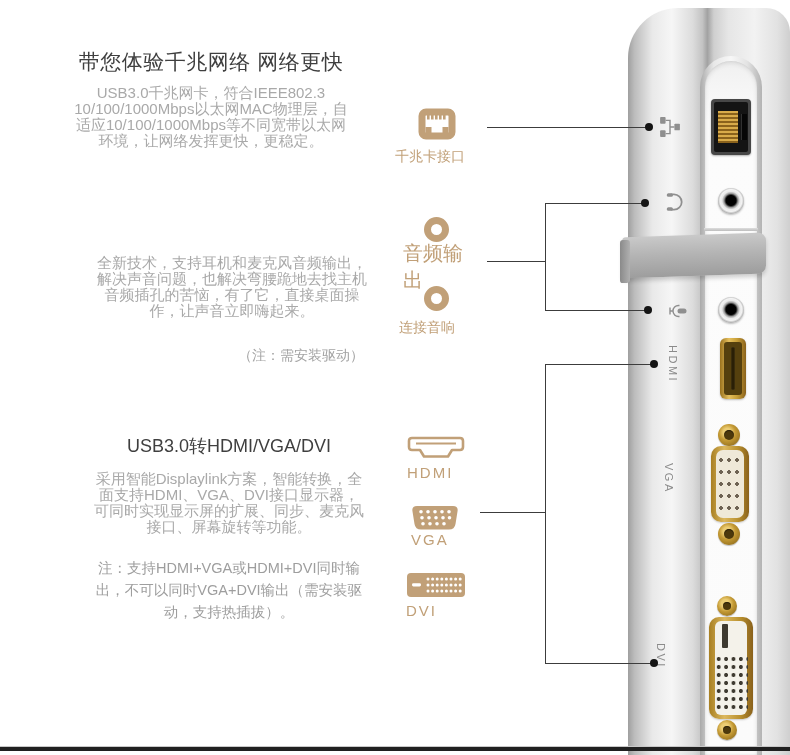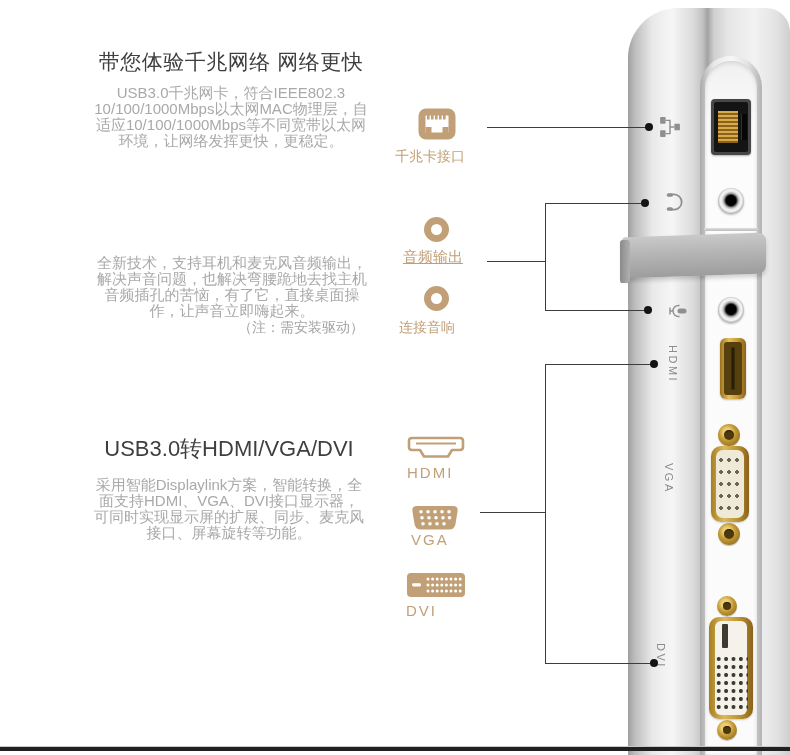--- a/index.html
+++ b/index.html
@@ -4,31 +4,31 @@
 <style>
   html,body{margin:0;padding:0;background:#fff;}
   .canvas{position:relative;width:790px;height:755px;background:#ffffff;overflow:hidden;
           font-family:"Liberation Sans","DejaVu Sans",sans-serif;}
   .canvas *{box-sizing:border-box;}
 
   
   .sec{position:absolute;text-align:center;}
   .sec h2{margin:0;font-weight:500;color:#3f3f3f;letter-spacing:.5px;}
   .sec p{margin:0;font-size:15px;line-height:16px;color:#a9a9a9;}
-  .sec-net{left:92px;top:48px;width:278px;}
+  .sec-net{left:72px;top:48px;width:278px;}
   .sec-net h2{font-size:21px;}
   .sec-net p{margin-top:9px;}
   .badge{margin-top:8px;height:27px;line-height:25px;border:1px solid #909090;
          color:#8c8c8c;font-size:15px;}
   .sec-audio{left:96px;top:238px;width:272px;}
   .sec-audio h2{font-size:20px;}
   .sec-audio p{margin-top:17px;}
-  .note-audio{margin-top:0;font-size:14px;color:#a3a3a3;text-align:right;padding-right:4px;}
+  .note-audio{margin-top:28px;font-size:14px;color:#a3a3a3;text-align:right;padding-right:4px;}
   .sec-video{left:94px;top:434px;width:270px;}
-  .sec-video h2{font-size:22px;letter-spacing:0;}
+  .sec-video h2{font-size:18px;letter-spacing:0;}
   .sec-video p{margin-top:13px;}
   .note-video{margin-top:22px;font-size:14.5px;line-height:22px;color:#9e9e9e;text-align:center;}
 
   
   .co{position:absolute;}
   .co-label{position:absolute;color:#c1a078;font-size:14px;}
   .lat{font-size:15px;letter-spacing:2px;}
   .ring{position:absolute;width:25px;height:25px;border:7px solid #c1a078;border-radius:50%;}
 
   
@@ -131,38 +131,39 @@
   </section>
 
   <section class="sec sec-audio">
     <p>全新技术，支持耳机和麦克风音频输出，解决声音问题，也解决弯腰跪地去找主机音频插孔的苦恼，有了它，直接桌面操作，让声音立即嗨起来。</p>
     <div class="note-audio">（注：需安装驱动）</div>
   </section>
 
   <section class="sec sec-video">
     <h2>USB3.0转HDMI/VGA/DVI</h2>
     <p>采用智能Displaylink方案，智能转换，全面支持HDMI、VGA、DVI接口显示器，可同时实现显示屏的扩展、同步、麦克风接口、屏幕旋转等功能。</p>
+    <div class="note-video">注：支持HDMI+VGA或HDMI+DVI同时输出，不可以同时VGA+DVI输出（需安装驱动，支持热插拔）。</div>
   </section>
 
   <svg class="co" style="left:416px;top:106px;" width="42" height="38" viewBox="0 0 42 38">
     <rect x="6" y="6" width="30" height="24" rx="4" fill="none" stroke="#c1a078" stroke-width="7"></rect>
     <g fill="#c1a078">
       <rect x="11" y="8" width="2.6" height="5.5"></rect>
         <rect x="15" y="8" width="2.6" height="5.5"></rect>
       <rect x="19" y="8" width="2.6" height="5.5"></rect>
         <rect x="23" y="8" width="2.6" height="5.5"></rect>
       <rect x="27" y="8" width="2.6" height="5.5"></rect>
       <rect x="9.5" y="21" width="6" height="6"></rect>
         <rect x="26.5" y="21" width="6" height="6"></rect>
     </g>
   </svg>
   <div class="co-label" style="left:395px;top:148px;width:84px;">千兆卡接口</div>
 
   <div class="ring" style="left:424px;top:217px;"></div>
-  <div class="co-label" style="left:403px;top:248px;width:68px;font-size:15px;text-decoration:underline;">音频输出</div>
+  <div class="co-label" style="left:403px;top:240px;width:68px;font-size:20px;">音频输出</div>
 
   <div class="ring" style="left:424px;top:286px;"></div>
   <div class="co-label" style="left:399px;top:319px;width:76px;">连接音响</div>
 
   <svg class="co" style="left:407px;top:436px;" width="58" height="24" viewBox="0 0 58 24">
     <path d="M5 2 H53 Q56 2 56 5 V11 Q56 14 53 14 H45 L41 20.5 H17 L13 14 H5 Q2 14 2 11 V5 Q2 2 5 2 Z" fill="none" stroke="#c1a078" stroke-width="2.6" stroke-linejoin="round"></path>
     <line x1="9" y1="7.5" x2="49" y2="7.5" stroke="#c1a078" stroke-width="2.2"></line>
   </svg>
   <div class="co-label lat" style="left:407px;top:464px;width:58px;">HDMI</div>
 

